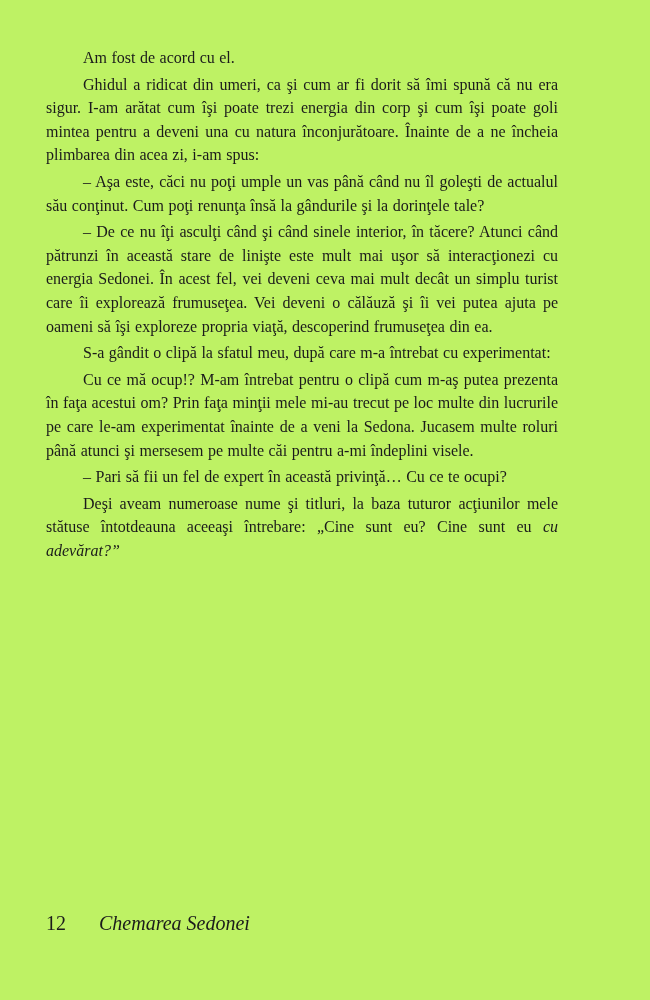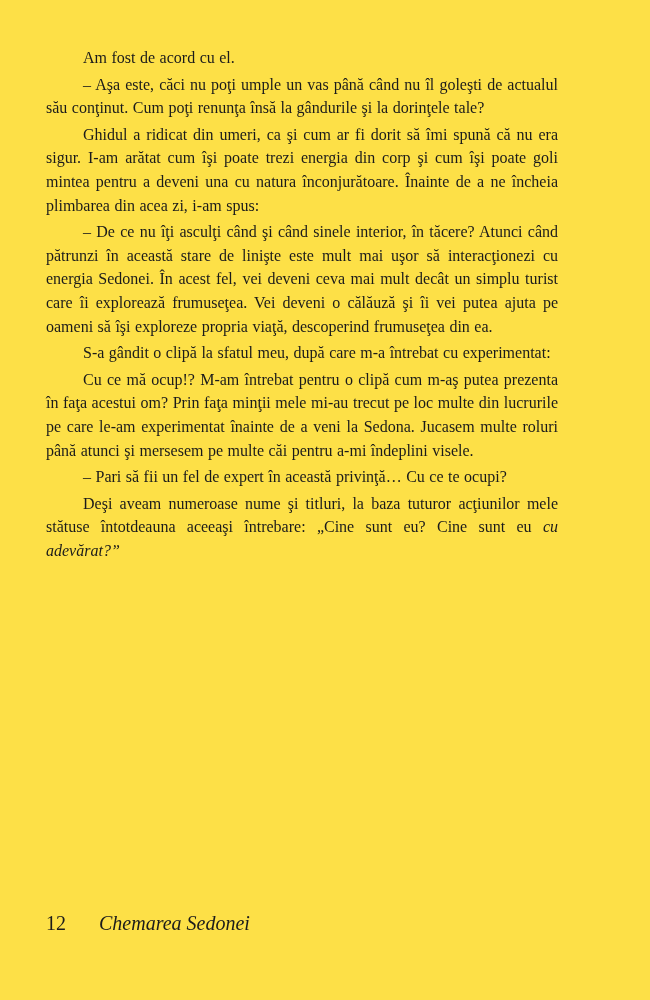--- a/index.html
+++ b/index.html
@@ -4,21 +4,21 @@
 <style>
   html, body {
     margin: 0;
     padding: 0;
     background: #ffffff;
   }
   .page {
     position: relative;
     width: 650px;
     height: 1000px;
-    background: #fde047;
+    background: #bef264;
     color: #1b1b1b;
     font-family: "Liberation Serif", "DejaVu Serif", serif;
     overflow: hidden;
   }
   .text-block {
     position: absolute;
     top: 46px;
     left: 46px;
     width: 512px;
   }
@@ -50,22 +50,22 @@
     font-style: italic;
     margin-left: 33px;
   }
 </style>
 </head>
 <body>
 
 <div class="page">
   <main class="text-block">
       <p class="para"><span class="">Am fost de acord cu el.</span></p>
+      <p class="para"><span class="">Ghidul a ridicat din umeri, ca şi cum ar fi dorit să îmi spună că nu era sigur. I-am arătat cum îşi poate trezi energia din corp şi cum îşi poate goli mintea pentru a deveni una cu natura înconjurătoare. Înainte de a ne încheia plimbarea din acea zi, i-am spus:</span></p>
       <p class="para"><span class="">– Aşa este, căci nu poţi umple un vas până când nu îl goleşti de actualul său conţinut. Cum poţi renunţa însă la gândurile şi la dorinţele tale?</span></p>
-      <p class="para"><span class="">Ghidul a ridicat din umeri, ca şi cum ar fi dorit să îmi spună că nu era sigur. I-am arătat cum îşi poate trezi energia din corp şi cum îşi poate goli mintea pentru a deveni una cu natura înconjurătoare. Înainte de a ne încheia plimbarea din acea zi, i-am spus:</span></p>
       <p class="para"><span class="">– De ce nu îţi asculţi când şi când sinele interior, în tăcere? Atunci când pătrunzi în această stare de linişte este mult mai uşor să interacţionezi cu energia Sedonei. În acest fel, vei deveni ceva mai mult decât un simplu turist care îi explorează frumuseţea. Vei deveni o călăuză şi îi vei putea ajuta pe oameni să îşi exploreze propria viaţă, descoperind frumuseţea din ea.</span></p>
       <p class="para"><span class="">S-a gândit o clipă la sfatul meu, după care m-a întrebat cu experimentat:</span></p>
       <p class="para"><span class="">Cu ce mă ocup!? M-am întrebat pentru o clipă cum m-aş putea prezenta în faţa acestui om? Prin faţa minţii mele mi-au trecut pe loc multe din lucrurile pe care le-am experimentat înainte de a veni la Sedona. Jucasem multe roluri până atunci şi mersesem pe multe căi pentru a-mi îndeplini visele.</span></p>
       <p class="para"><span class="">– Pari să fii un fel de expert în această privinţă… Cu ce te ocupi?</span></p>
       <p class="para"><span class="">Deşi aveam numeroase nume şi titluri, la baza tuturor acţiu­nilor mele stătuse întotdeauna aceeaşi întrebare: „Cine sunt eu? Cine sunt eu </span><span class="italic">cu adevărat?”</span></p>
     </main>
   <footer class="footer">
     <span>12</span><span class="book-title">Chemarea Sedonei</span>
   </footer>
 </div>

